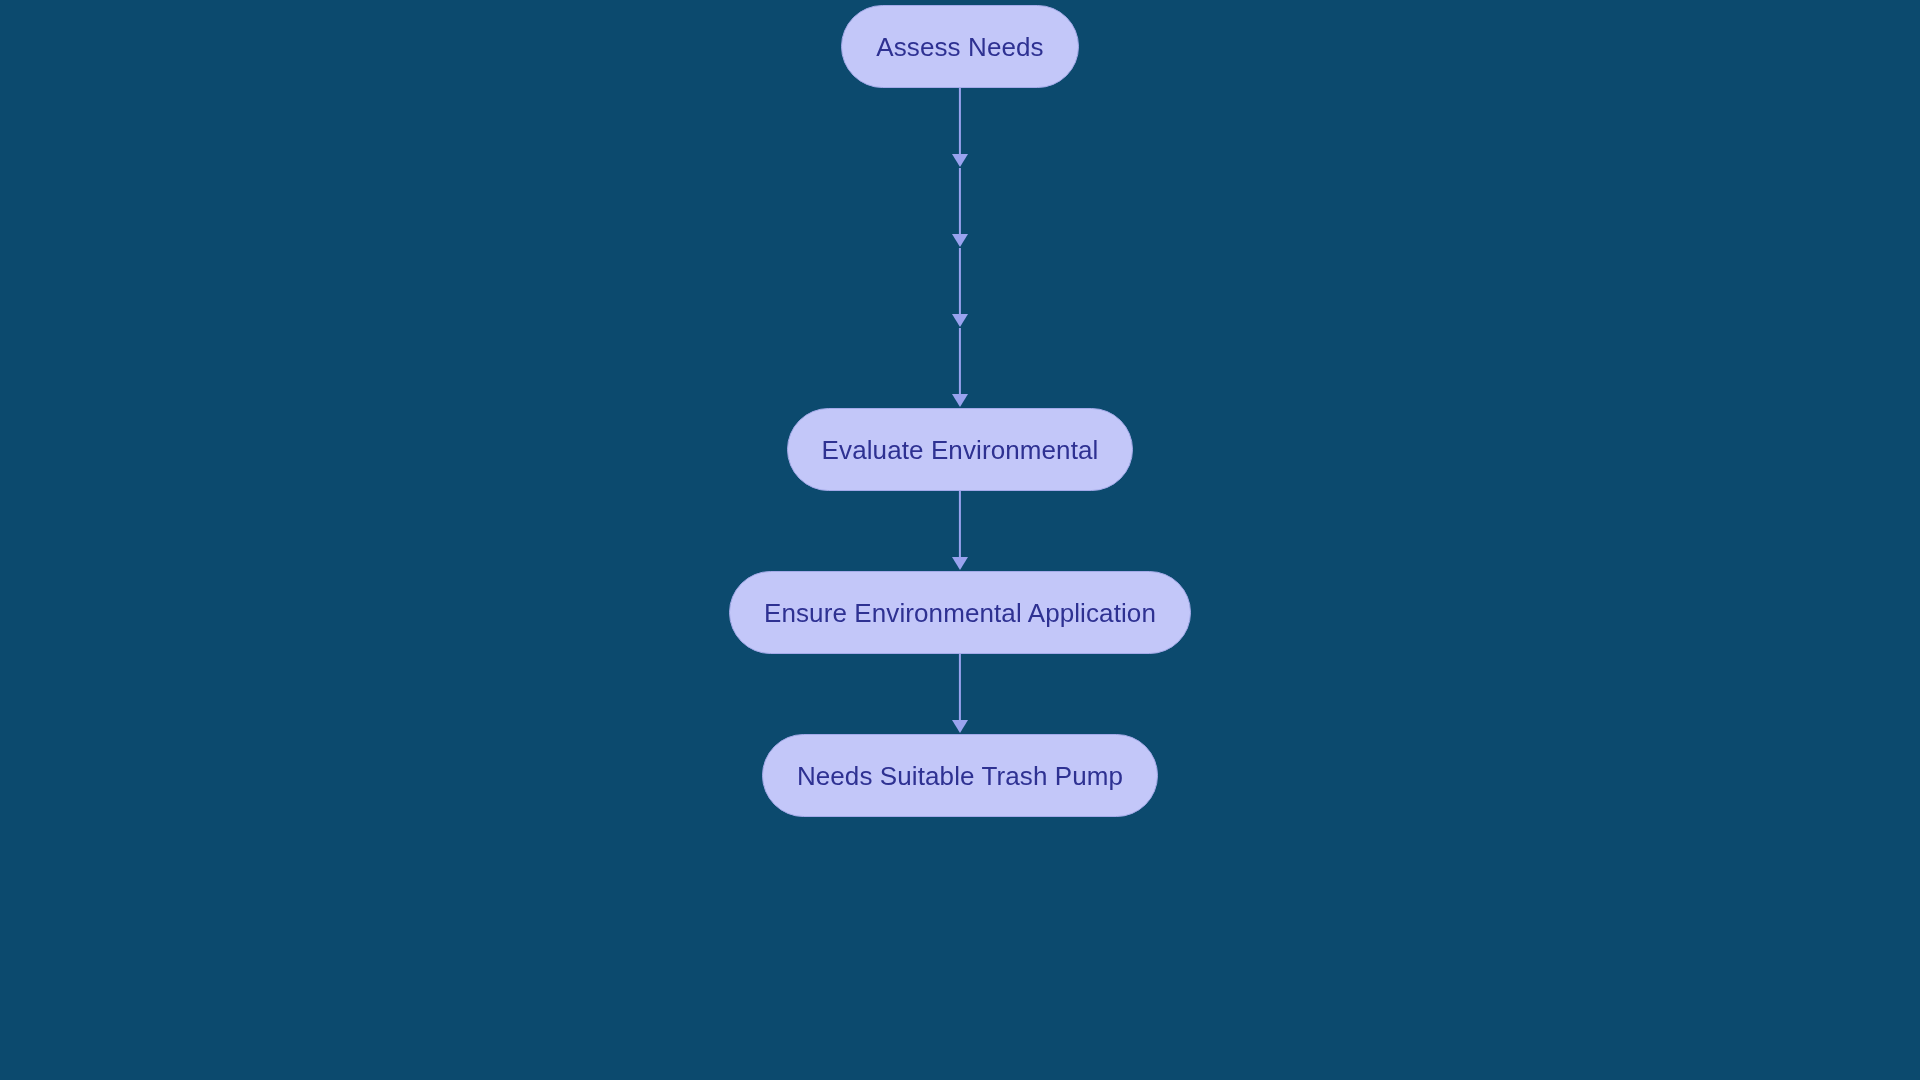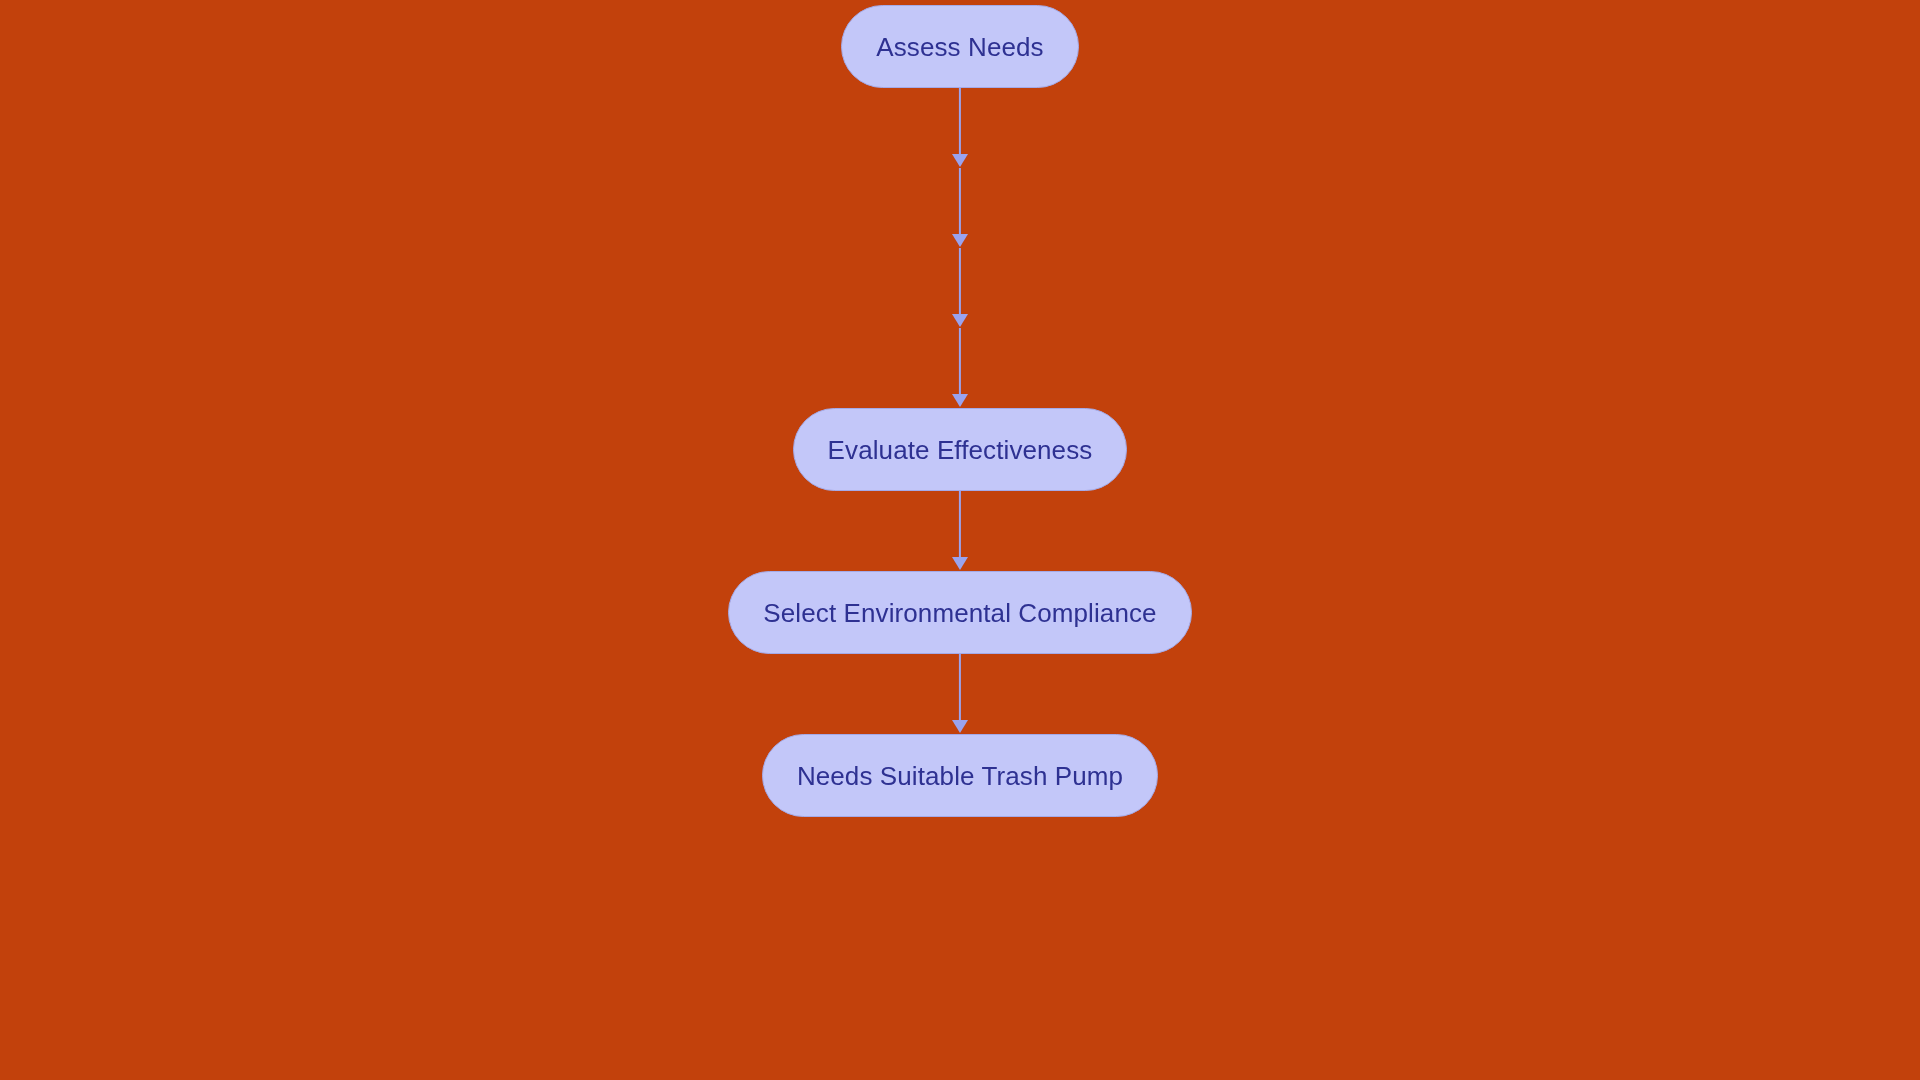--- a/index.html
+++ b/index.html
@@ -11,21 +11,21 @@
     width: 1920px;
     height: 1080px;
     overflow: hidden;
     font-family: "Liberation Sans", "DejaVu Sans", sans-serif;
   }
 
   #flowchart-canvas {
     position: relative;
     width: 1920px;
     height: 1080px;
-    background: #c2410c;
+    background: #0c4a6e;
   }
 
   .flow-column {
     position: absolute;
     left: 0;
     top: 5px;
     width: 1920px;
     display: flex;
     flex-direction: column;
     align-items: center;
@@ -110,30 +110,30 @@
       <div class="connector-arrowhead"></div>
     </div>
 
 
     <div class="connector">
       <div class="connector-line"></div>
       <div class="connector-arrowhead"></div>
     </div>
 
     <div class="node">
-      <span class="node-label">Evaluate Effectiveness</span>
+      <span class="node-label">Evaluate Environmental</span>
     </div>
 
     <div class="connector">
       <div class="connector-line"></div>
       <div class="connector-arrowhead"></div>
     </div>
 
     <div class="node">
-      <span class="node-label">Select Environmental Compliance</span>
+      <span class="node-label">Ensure Environmental Application</span>
     </div>
 
     <div class="connector">
       <div class="connector-line"></div>
       <div class="connector-arrowhead"></div>
     </div>
 
     <div class="node">
       <span class="node-label">Needs Suitable Trash Pump</span>
     </div>

